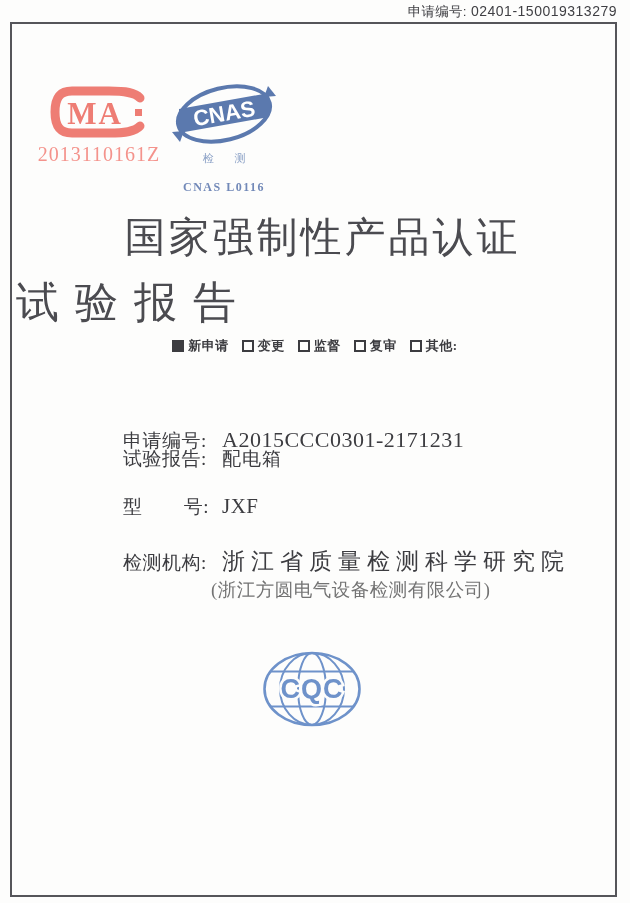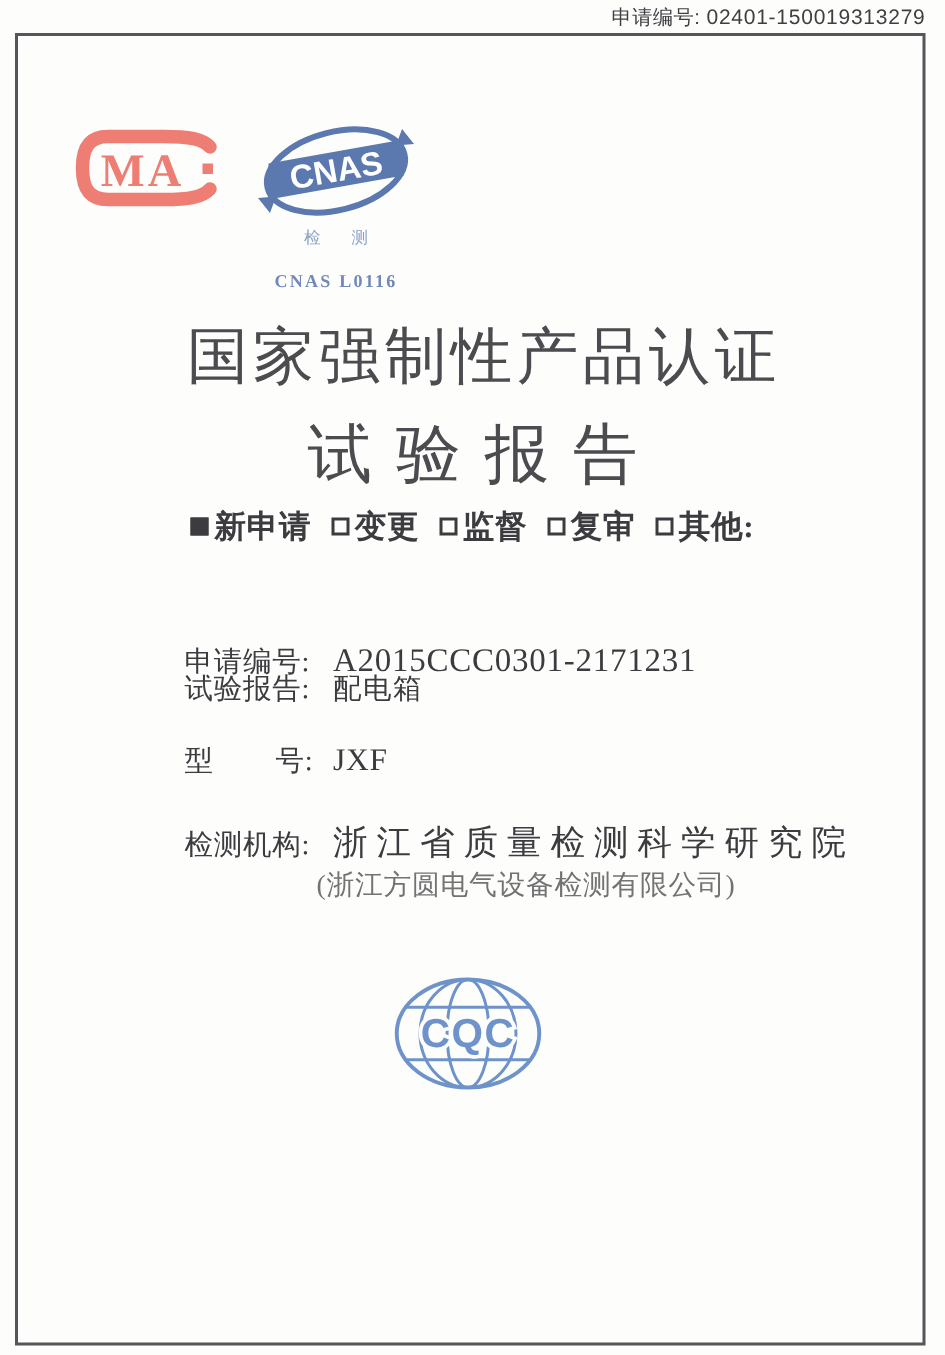--- a/index.html
+++ b/index.html
@@ -33,29 +33,29 @@
   .cnas .jc{font-size:11px;color:#8ba1c6;letter-spacing:9px;padding-left:9px;margin-top:3px;}
   .cnas .lno{font-size:12px;color:#7289b8;letter-spacing:1.5px;margin-top:14px;
     font-family:Liberation Serif, serif;font-weight:600;}
   
   .title1{
     position:absolute;top:210px;left:0;width:100%;text-align:center;
     font-size:41px;letter-spacing:3px;padding-left:15px;box-sizing:border-box;
     color:#4b4b50;font-weight:500;
   }
   .title2{
-    position:absolute;top:274px;left:0;width:100%;text-align:center;
+    position:absolute;top:274px;left:0;width:100%;text-align:left;
     font-size:43px;letter-spacing:16px;padding-left:16px;box-sizing:border-box;
     color:#4b4b50;font-weight:500;
   }
   
   .cbrow{
     position:absolute;top:337px;left:0;width:100%;
     display:flex;justify-content:center;align-items:center;gap:13px;
-    font-size:21px;font-weight:600;color:#3c3c40;letter-spacing:.5px;
+    font-size:13px;font-weight:600;color:#3c3c40;letter-spacing:.5px;
   }
   .cbitem{display:inline-flex;align-items:center;gap:2px;}
   .cbbox{
     width:12px;height:12px;border:2px solid #3c3c40;display:inline-block;
     box-sizing:border-box;margin-right:2px;
   }
   .cbbox.checked{background:#3c3c40;}
   
   .fieldrow{position:absolute;left:123px;white-space:nowrap;}
   .flabel{
@@ -88,20 +88,21 @@
 </div>
 
 <div class="frame"></div>
 
 <div class="cma">
   <svg width="100" height="54" viewBox="0 0 100 54">
     <path d="M 91 13 C 86 7.5, 77 6, 60 6 L 23 6 C 10 6, 6 14, 6 27 C 6 40, 10 48, 23 48 L 60 48 C 77 48, 86 46.5, 91 41" fill="none" stroke="#ee7d74" stroke-width="9" stroke-linecap="round"></path>
     <text x="46" y="39" text-anchor="middle" font-family="Liberation Serif, DejaVu Serif, serif" font-weight="bold" font-size="31" letter-spacing="2" fill="#ee7d74">MA</text>
     <rect x="86" y="24" width="7" height="7" fill="#ee7d74"></rect>
   </svg>
+  <div class="certnum">2013110161Z</div>
 </div>
 
 <div class="cnas">
   <svg width="104" height="68" viewBox="0 0 104 68">
     <g transform="rotate(-14 52 34)">
       <ellipse cx="52" cy="34" rx="47" ry="26" fill="none" stroke="#5b79ae" stroke-width="4"></ellipse>
     </g>
     <polygon points="96,6 104,16 92,17" fill="#5b79ae"></polygon>
     <polygon points="8,62 0,52 12,51" fill="#5b79ae"></polygon>
     <polygon points="7,29 97,13 97,37 7,53" fill="#5b79ae"></polygon>

